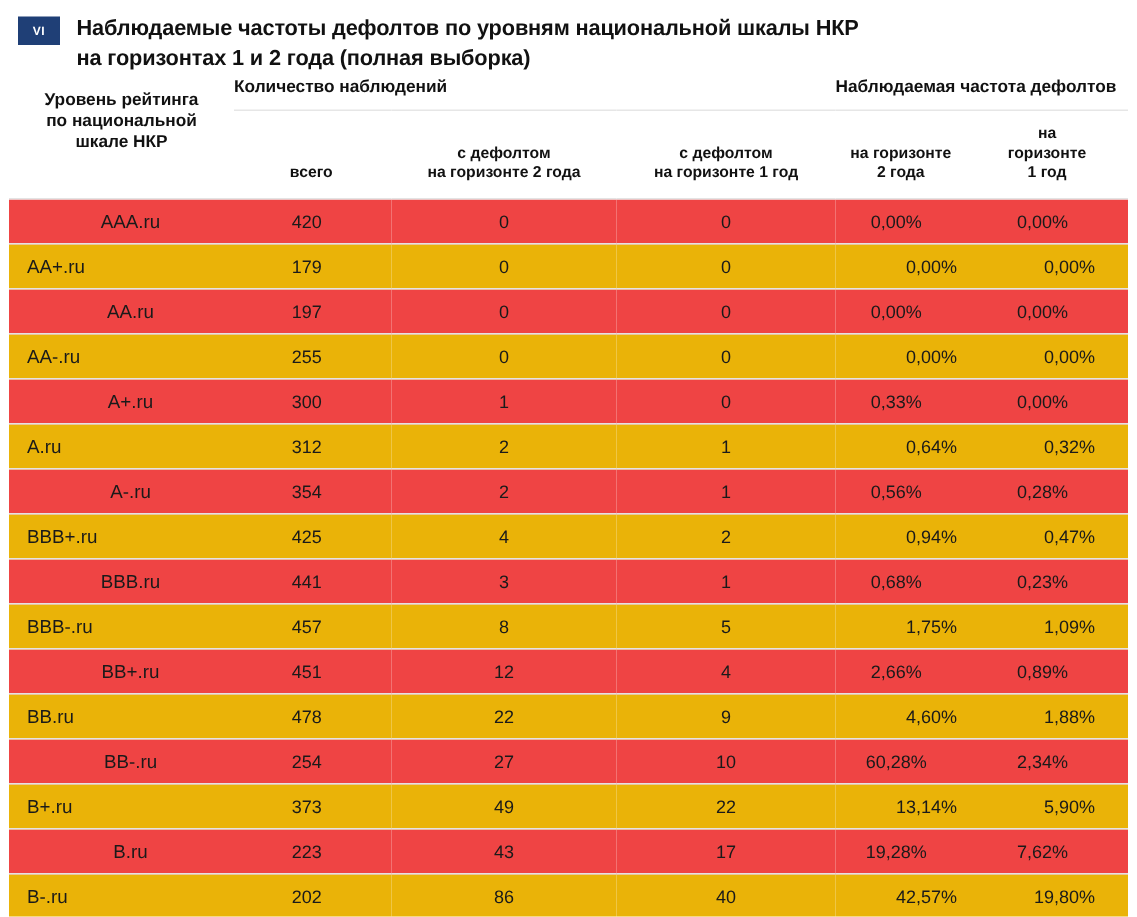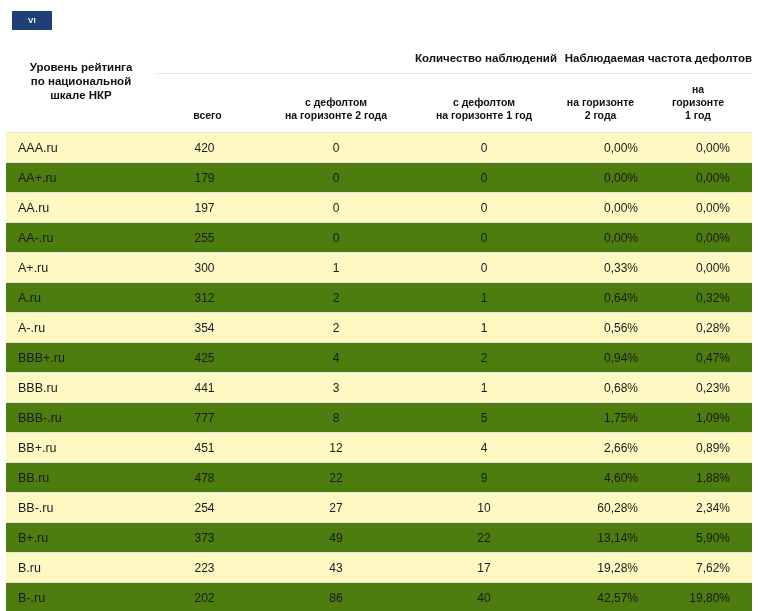--- a/index.html
+++ b/index.html
@@ -18,21 +18,21 @@
   
   .title-block {
     display: flex;
     align-items: flex-start;
     padding: 9px 10px 0 12px;
     height: 52px;
     box-sizing: border-box;
   }
   .badge {
     flex: 0 0 auto;
-    width: 40px;
+    width: 28px;
     height: 19px;
     background: #1f3f76;
     color: #ffffff;
     font-size: 8px;
     font-weight: bold;
     line-height: 19px;
     text-align: center;
     letter-spacing: .3px;
     margin-top: 2px;
   }
@@ -63,21 +63,21 @@
   
   thead th {
     font-size: 10.5px;
     font-weight: bold;
     color: #111111;
     padding: 0;
     vertical-align: bottom;
     line-height: 13px;
   }
   th.grp {
-    text-align: right;
+    text-align: left;
     padding-bottom: 8px;
     vertical-align: middle;
     font-size: 11.5px;
     border-bottom: 1px solid #e6e6e6;
   }
   th.rating-head {
     text-align: center;
     vertical-align: top;
     padding: 8px 6px 0 6px;
     font-size: 11.5px;
@@ -95,37 +95,41 @@
 
   
   tbody td {
     font-size: 12px;
     color: #1a1a1a;
     height: 29px;
     padding: 0;
     border-top: 1px solid #e3e3e3;
   }
   tbody tr:last-child td { border-bottom: 6px solid #7f1d1d; }
-  tbody tr.alt td { background: #fef9c3; }
-  tbody tr.plain td { background: #4d7c0f; }
+  tbody tr.alt td { background: #ef4444; text-align: center; }
+  tbody tr.plain td { background: #eab308; }
 
   td.rating {
     text-align: left;
     padding-left: 12px;
     font-size: 12.5px;
   }
   td.num { text-align: center; }
   td.num.total { padding-right: 8px; }
   td.pct { text-align: right; padding-right: 22px; }
 </style>
 </head>
 <body>
 
 <div class="title-block">
   <div class="badge">VI</div>
+  <div class="title-text">
+    <span class="title-line">Наблюдаемые частоты дефолтов по уровням национальной шкалы НКР</span>
+    <span class="title-line">на горизонтах 1 и 2 года (полная выборка)</span>
+  </div>
 </div>
 
 <table class="freq">
   <colgroup>
     <col class="c-rating">
       <col class="c-total">
       <col class="c-def2">
     <col class="c-def1">
       <col class="c-rate2">
       <col class="c-rate1">
@@ -228,21 +232,21 @@
       <tr class="alt">
         <td class="rating">BBB.ru</td>
         <td class="num total">441</td>
         <td class="num">3</td>
         <td class="num">1</td>
         <td class="pct">0,68%</td>
         <td class="pct">0,23%</td>
       </tr>
       <tr class="plain">
         <td class="rating">BBB-.ru</td>
-        <td class="num total">777</td>
+        <td class="num total">457</td>
         <td class="num">8</td>
         <td class="num">5</td>
         <td class="pct">1,75%</td>
         <td class="pct">1,09%</td>
       </tr>
       <tr class="alt">
         <td class="rating">BB+.ru</td>
         <td class="num total">451</td>
         <td class="num">12</td>
         <td class="num">4</td>

